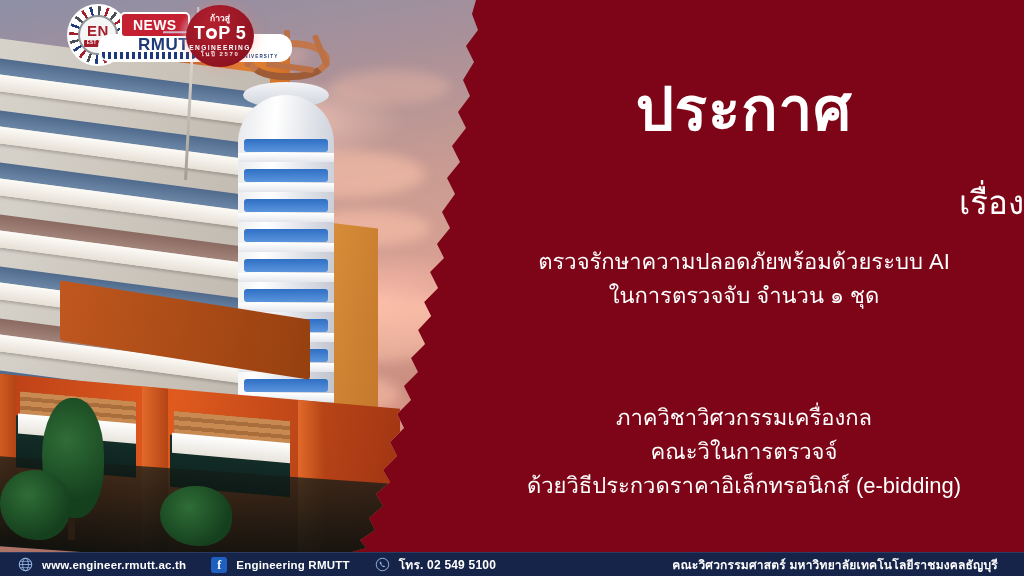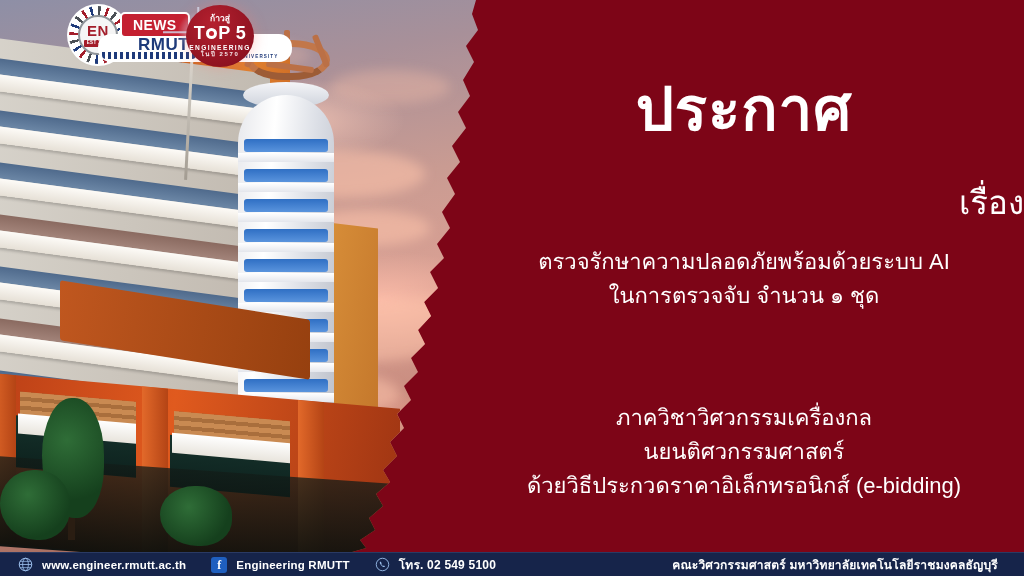--- a/index.html
+++ b/index.html
@@ -547,21 +547,21 @@
     <div class="headline">ประกาศ</div>
     <div class="subhead">เรื่อง</div>
 
     <div class="body-block">
       <p>ตรวจรักษาความปลอดภัยพร้อมด้วยระบบ AI</p>
       <p>ในการตรวจจับ จำนวน ๑ ชุด</p>
     </div>
 
     <div class="dept-block">
       <p>ภาควิชาวิศวกรรมเครื่องกล</p>
-      <p>นยนติศวกรรมศาสตร์</p>
+      <p>คณะวิในการตรวจจ์</p>
       <p>ด้วยวิธีประกวดราคาอิเล็กทรอนิกส์ (e-bidding)</p>
     </div>
   </div>
 
   <div class="footer">
     <div class="left">
       <svg class="ico" width="15" height="15" viewBox="0 0 24 24">
         <circle cx="12" cy="12" r="10" fill="none" stroke="#9ec2f0" stroke-width="1.6"></circle>
         <ellipse cx="12" cy="12" rx="4.6" ry="10" fill="none" stroke="#9ec2f0" stroke-width="1.3"></ellipse>
         <line x1="2" y1="12" x2="22" y2="12" stroke="#9ec2f0" stroke-width="1.3"></line>

